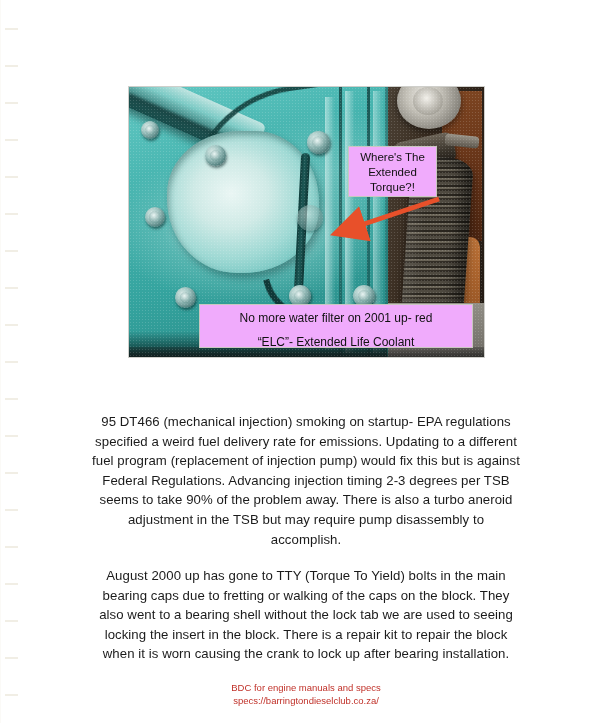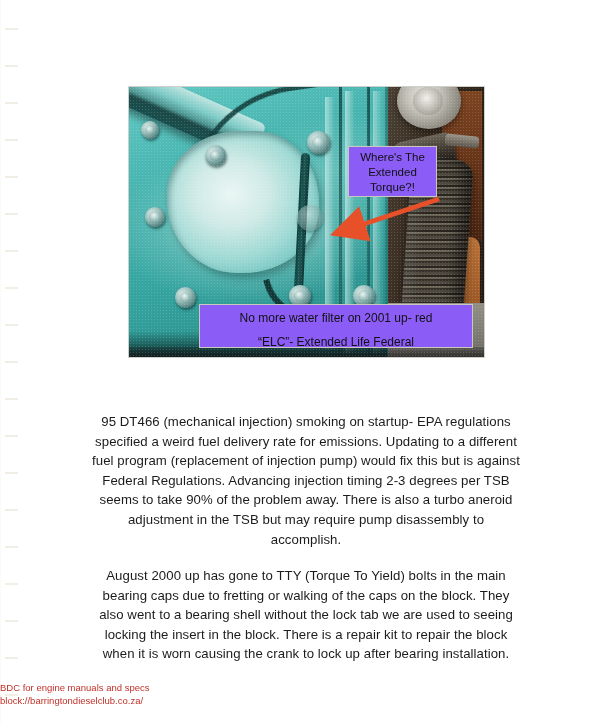--- a/index.html
+++ b/index.html
@@ -229,21 +229,21 @@
   }
   
   .concrete {
     right: 0; bottom: 0; width: 96px; height: 54px;
     background: linear-gradient(170deg, #9a978e 0%, #85827a 50%, #6d6a63 100%);
   }
 
   
   .callout {
     position: absolute;
-    background: #8b5cf6;
+    background: #f0abfc;
     border: 1px solid #c9c7c0;
     box-sizing: border-box;
     text-align: center;
     color: #111;
     line-height: 1.32;
   }
   #callout-coolant {
     left: 219px;
     top: 59px;
     width: 89px;
@@ -285,21 +285,21 @@
   }
   #para-1 { top: 381px; margin-top: 31px; }
   #para-2 { top: 566px; }
 
   
   #footer {
     position: absolute;
     left: 0;
     top: 681px;
     width: 612px;
-    text-align: left;
+    text-align: center;
     color: #c03129;
     font-size: 9.5px;
     line-height: 13px;
   }
   #footer .f-line { margin: 0; }
 </style>
 </head>
 <body>
 
 <div id="page">
@@ -378,25 +378,25 @@
     </svg>
 
     <div class="callout" id="callout-coolant">
       <div class="co-line">Where's The</div>
       <div class="co-line">Extended</div>
       <div class="co-line">Torque?!</div>
     </div>
 
     <div class="callout" id="caption-elc">
       <div class="cap-line">No more water filter on 2001 up- red</div>
-      <div class="cap-line">“ELC”- Extended Life Federal</div>
+      <div class="cap-line">“ELC”- Extended Life Coolant</div>
     </div>
   </div>
 
   <div class="para" id="para-1">95 DT466 (mechanical injection) smoking on startup- EPA regulations specified a weird fuel delivery rate for emissions. Updating to a different fuel program (replacement of injection pump) would fix this but is against Federal Regulations. Advancing injection timing 2-3 degrees per TSB seems to take 90% of the problem away.  There is also a turbo aneroid adjustment in the TSB but may require pump disassembly to accomplish.</div>
   <div class="para" id="para-2">August 2000 up has gone to TTY (Torque To Yield) bolts in the main bearing caps due to fretting or walking of the caps on the block. They also went to a bearing shell without the lock tab we are used to seeing locking the insert in the block. There is a repair kit to repair the block when it is worn causing the crank to lock up after bearing installation.</div>
 
   <div id="footer">
     <div class="f-line">BDC for engine manuals and specs</div>
-    <div class="f-line">block://barringtondieselclub.co.za/</div>
+    <div class="f-line">specs://barringtondieselclub.co.za/</div>
   </div>
 
 </div>
 
 </body></html>

